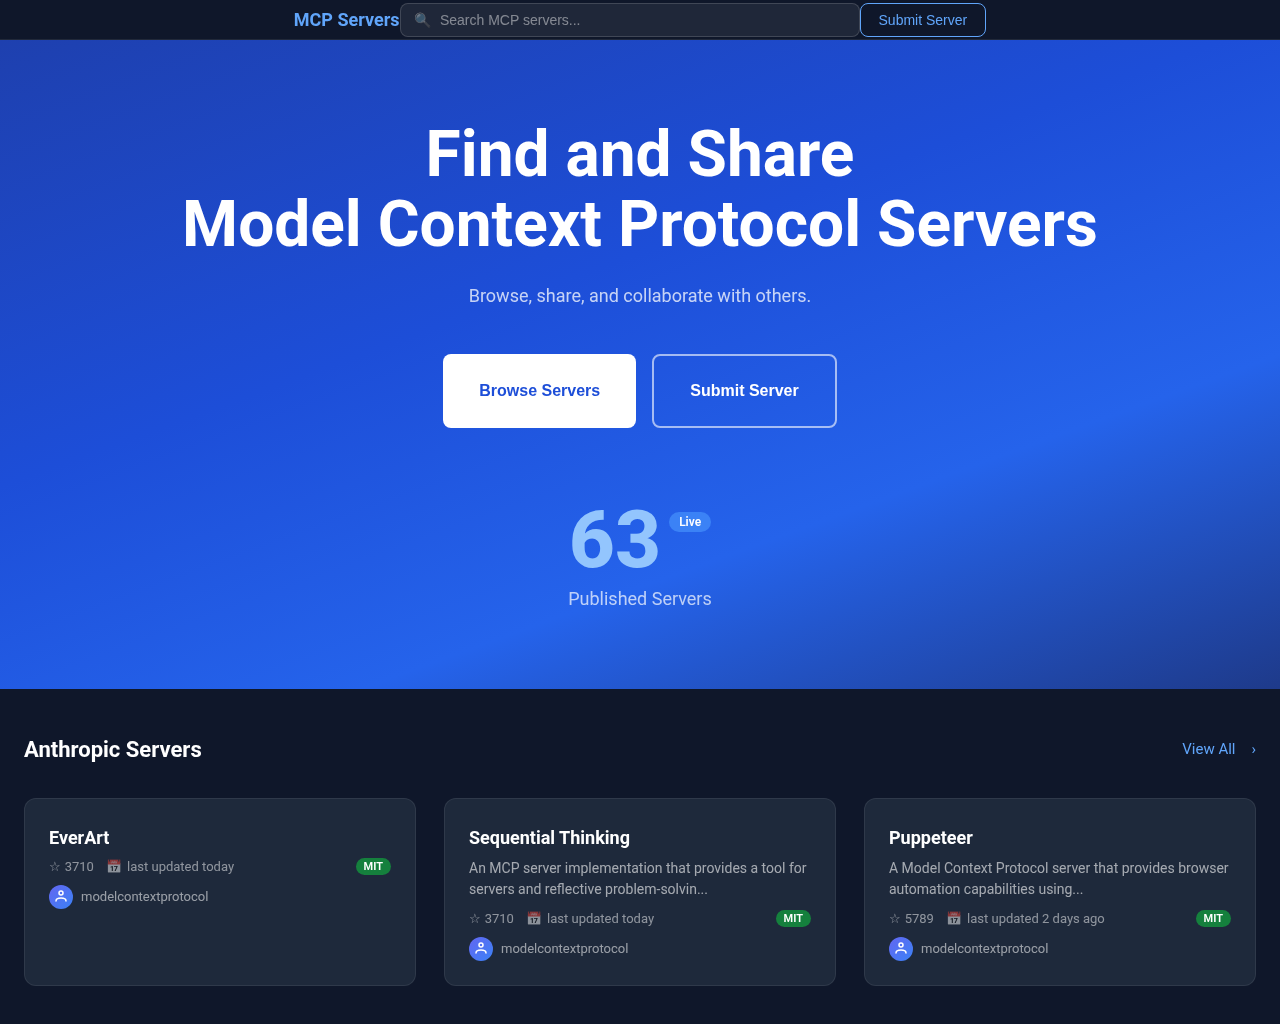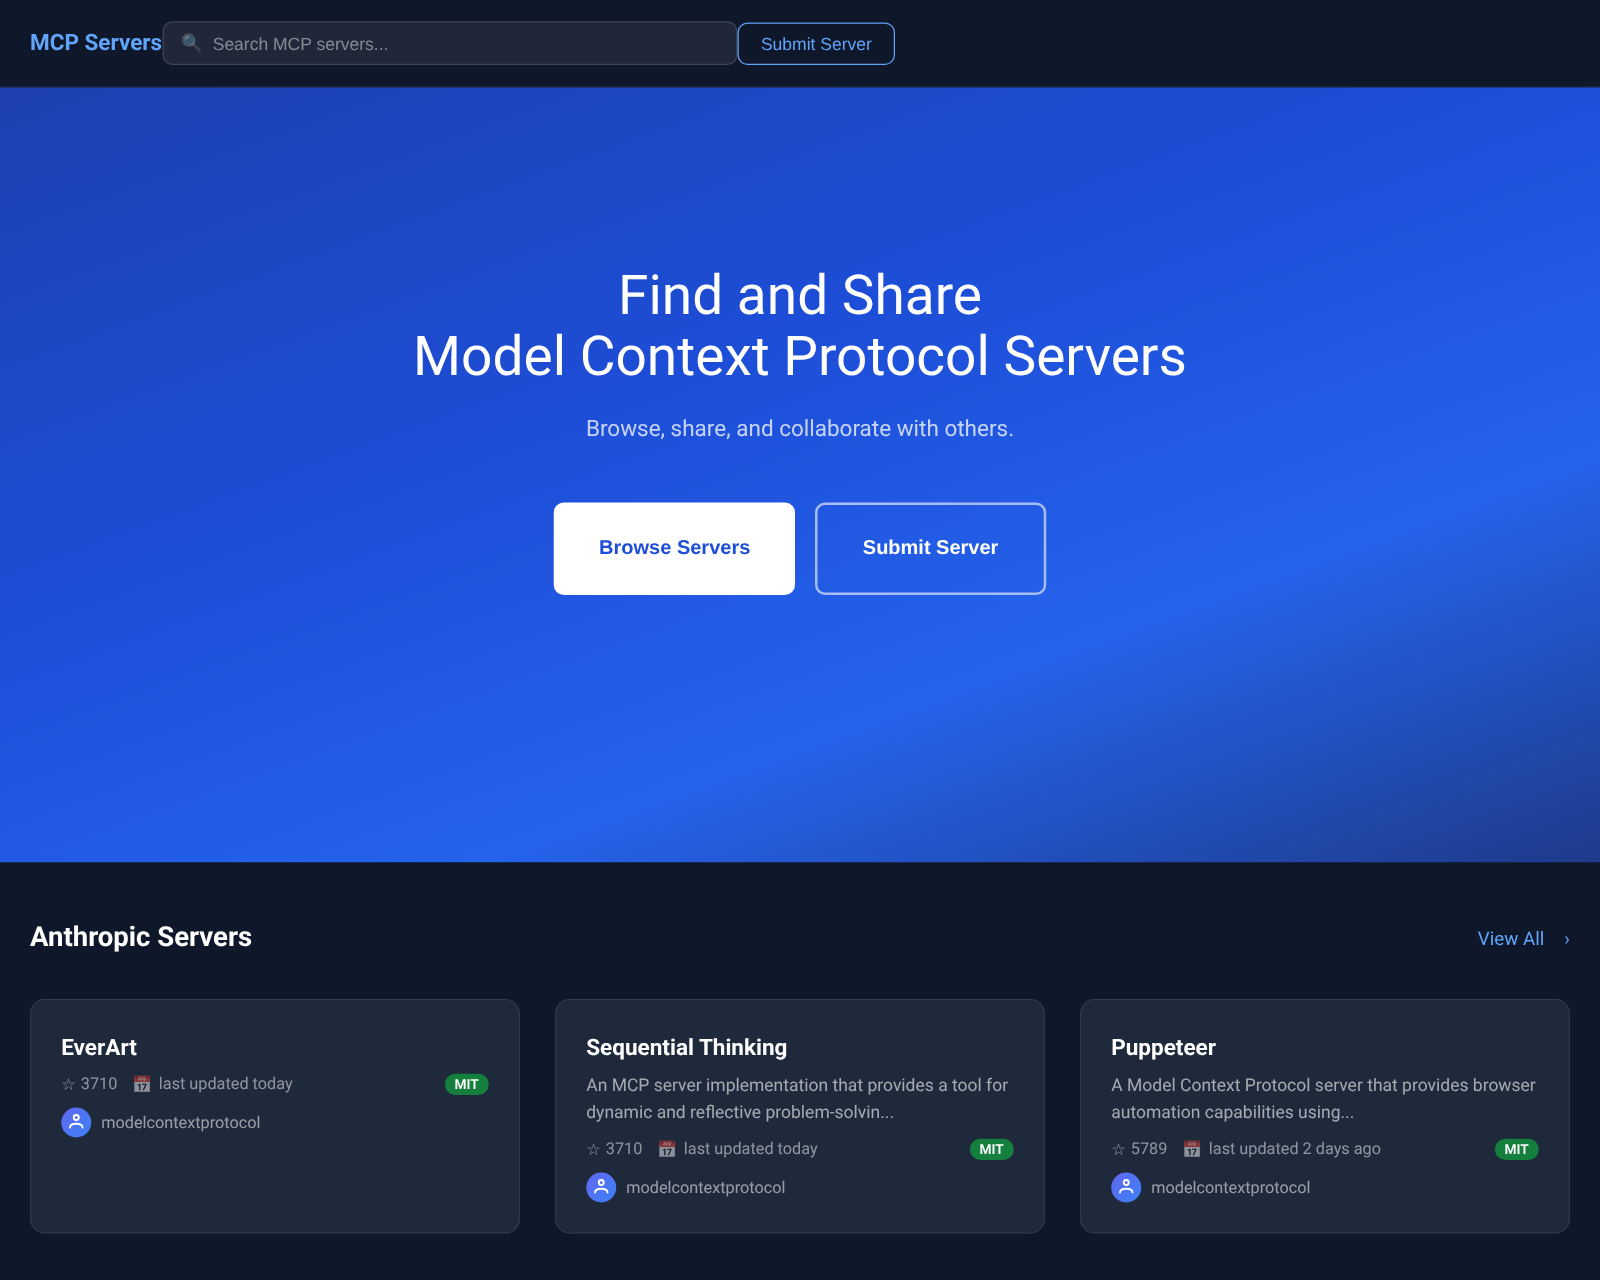--- a/index.html
+++ b/index.html
@@ -1,21 +1,21 @@
 <!DOCTYPE html>
 <html><head>
   <meta charset="utf-8">
   <style>
     * { box-sizing: border-box; margin: 0; padding: 0; }
     body { font-family: -apple-system, BlinkMacSystemFont, 'Segoe UI', Roboto, sans-serif; background: #0f172a; color: #fff; min-height: 1024px; width: 1280px; }
 
     
     nav {
-      display: flex; align-items: center; justify-content: flex-start;
-      padding: 0 24px; height: 70px;
+      display: flex; align-items: center; justify-content: center;
+      padding: 0 24px; height: 40px;
       background: #0f172a; border-bottom: 1px solid rgba(255,255,255,0.08);
     }
     .nav-logo { color: #60a5fa; font-weight: 700; font-size: 18px; text-decoration: none; }
     .nav-search {
       display: flex; align-items: center; gap: 8px;
       background: rgba(255,255,255,0.07); border: 1px solid rgba(255,255,255,0.15);
       border-radius: 8px; padding: 8px 14px; width: 460px;
     }
     .nav-search input {
       background: none; border: none; outline: none; color: #fff; font-size: 14px; width: 100%;
@@ -28,21 +28,21 @@
     }
 
     
     .hero {
       background: linear-gradient(160deg, #1e40af 0%, #1d4ed8 40%, #2563eb 70%, #1e3a8a 100%);
       padding: 80px 24px 80px;
       text-align: center;
       min-height: 620px;
       display: flex; flex-direction: column; align-items: center; justify-content: center;
     }
-    .hero-title { font-size: 44px; font-weight: 400; line-height: 1.1; margin-bottom: 24px; color: #fff; }
+    .hero-title { font-size: 64px; font-weight: 700; line-height: 1.1; margin-bottom: 24px; color: #fff; }
     .hero-subtitle { font-size: 18px; color: rgba(255,255,255,0.75); margin-bottom: 48px; }
     .hero-buttons { display: flex; gap: 16px; margin-bottom: 72px; }
     .btn-browse {
       background: #fff; color: #1d4ed8; border: none;
       padding: 28px 36px; border-radius: 8px; font-size: 16px; font-weight: 700; cursor: pointer;
     }
     .btn-submit {
       background: transparent; color: #fff; border: 2px solid rgba(255,255,255,0.6);
       padding: 16px 36px; border-radius: 8px; font-size: 16px; font-weight: 600; cursor: pointer;
     }
@@ -107,20 +107,27 @@
 <section class="hero">
   <h1 class="hero-title">
     <span>Find and Share</span><br>
     <span>Model Context Protocol Servers</span>
   </h1>
   <p class="hero-subtitle">Browse, share, and collaborate with others.</p>
   <div class="hero-buttons">
     <button class="btn-browse">Browse Servers</button>
     <button class="btn-submit">Submit Server</button>
   </div>
+  <div class="hero-stats">
+    <div class="stats-number-row">
+      <span class="stats-number">63</span>
+      <span class="live-badge">Live</span>
+    </div>
+    <span class="stats-label">Published Servers</span>
+  </div>
 </section>
 
 <div class="content-area">
 
   <div>
     <div class="section-header">
       <h2 class="section-title">Anthropic Servers</h2>
       <a class="view-all-link" href="#">
         <span>View All</span>
         <span>›</span>
@@ -147,21 +154,21 @@
             <svg width="14" height="14" viewBox="0 0 14 14" fill="none">
               <path d="M2 11c0-2 2-3 5-3s5 1 5 3M7 5a2 2 0 100-4 2 2 0 000 4z" stroke="white" stroke-width="1.5" stroke-linecap="round"></path>
             </svg>
           </div>
           <span class="author-name">modelcontextprotocol</span>
         </div>
       </div>
 
       <div class="server-card">
         <div class="card-title">Sequential Thinking</div>
-        <div class="card-desc">An MCP server implementation that provides a tool for dynamic and reflective problem-solvin...</div>
+        <div class="card-desc">An MCP server implementation that provides a tool for servers and reflective problem-solvin...</div>
         <div class="card-meta">
           <div class="card-stars">
             <span class="star-icon">☆</span>
             <span>3710</span>
           </div>
           <div class="card-updated">
             <span class="calendar-icon">📅</span>
             <span>last updated today</span>
           </div>
           <span class="license-badge">MIT</span>

